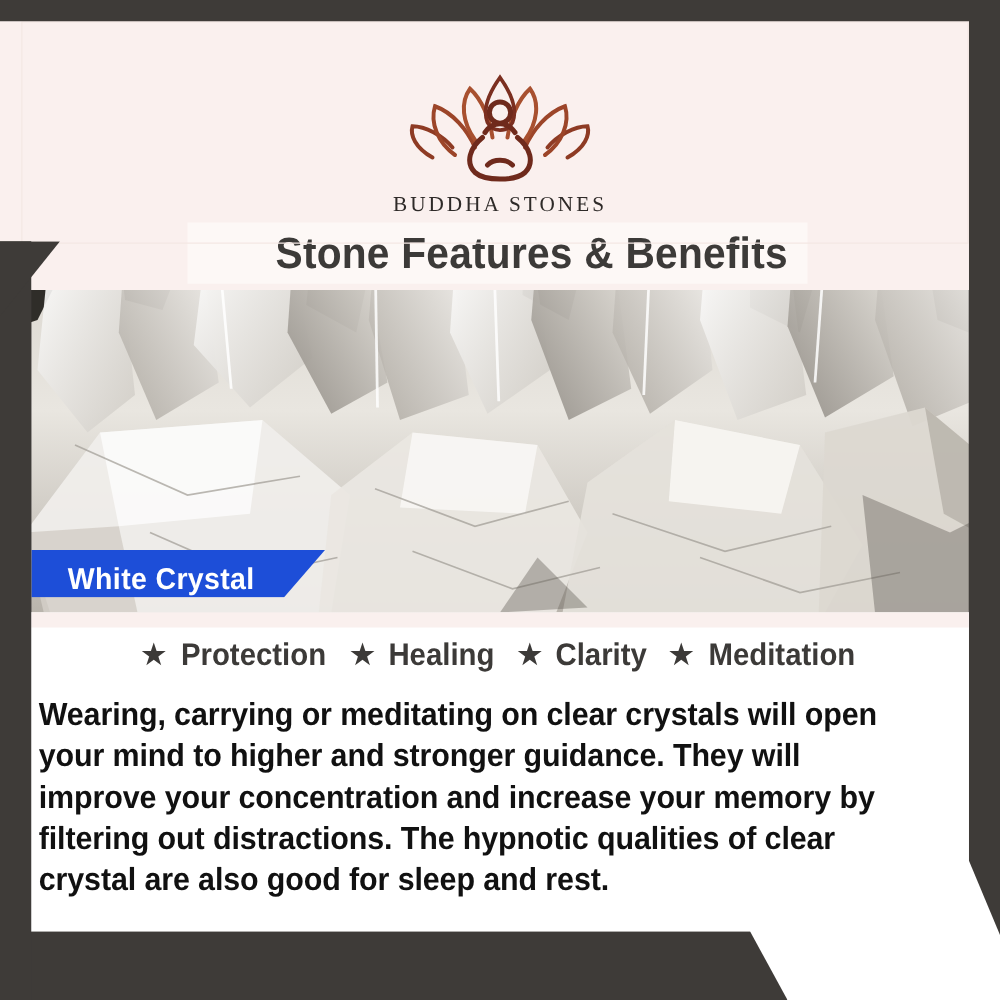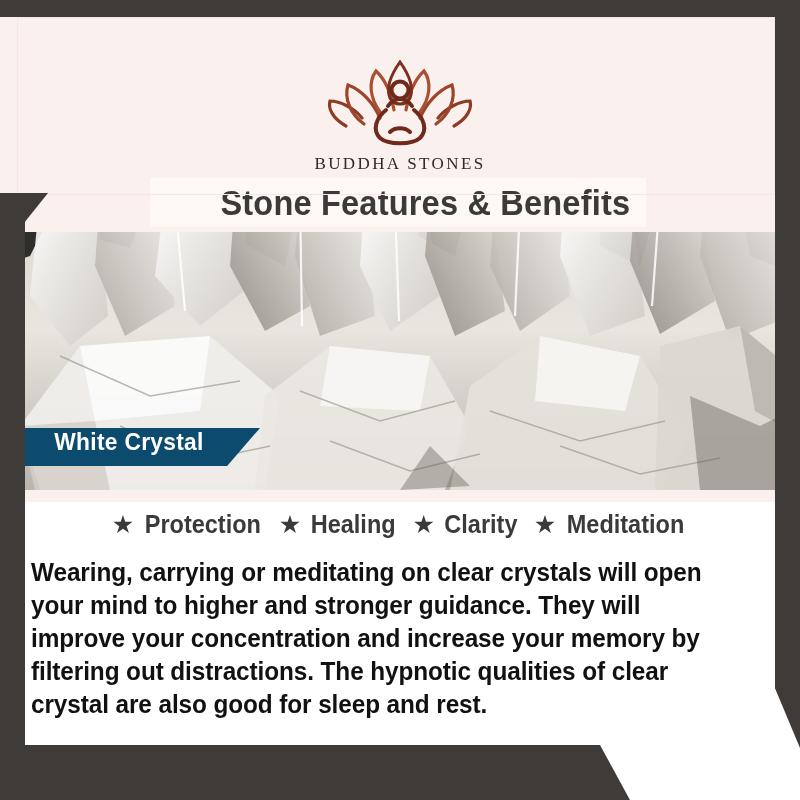--- a/index.html
+++ b/index.html
@@ -128,27 +128,27 @@
     width: 800px; height: 294px;
     overflow: hidden;
     z-index: 2;
     background: #cfc9c2;
   }
   .photo svg { display: block; }
 
   
   .caption-bar {
     position: absolute;
-    left: 25px; top: 428px;
+    left: 25px; top: 440px;
     width: 235px; height: 38px;
-    background: #0c4a6e;
+    background: #1d4ed8;
     z-index: 20;
     clip-path: polygon(0 0, 100% 0, 86% 100%, 0 100%);
     display: flex;
-    align-items: flex-start;
+    align-items: flex-end;
   }
   .caption-text {
     padding-left: 26px;
     color: #ffffff;
     font-family: "Liberation Sans Narrow", "Liberation Sans", sans-serif;
     font-weight: 700;
     font-size: 24px;
     letter-spacing: 0.3px;
     transform: scaleX(0.95);
     white-space: nowrap;

